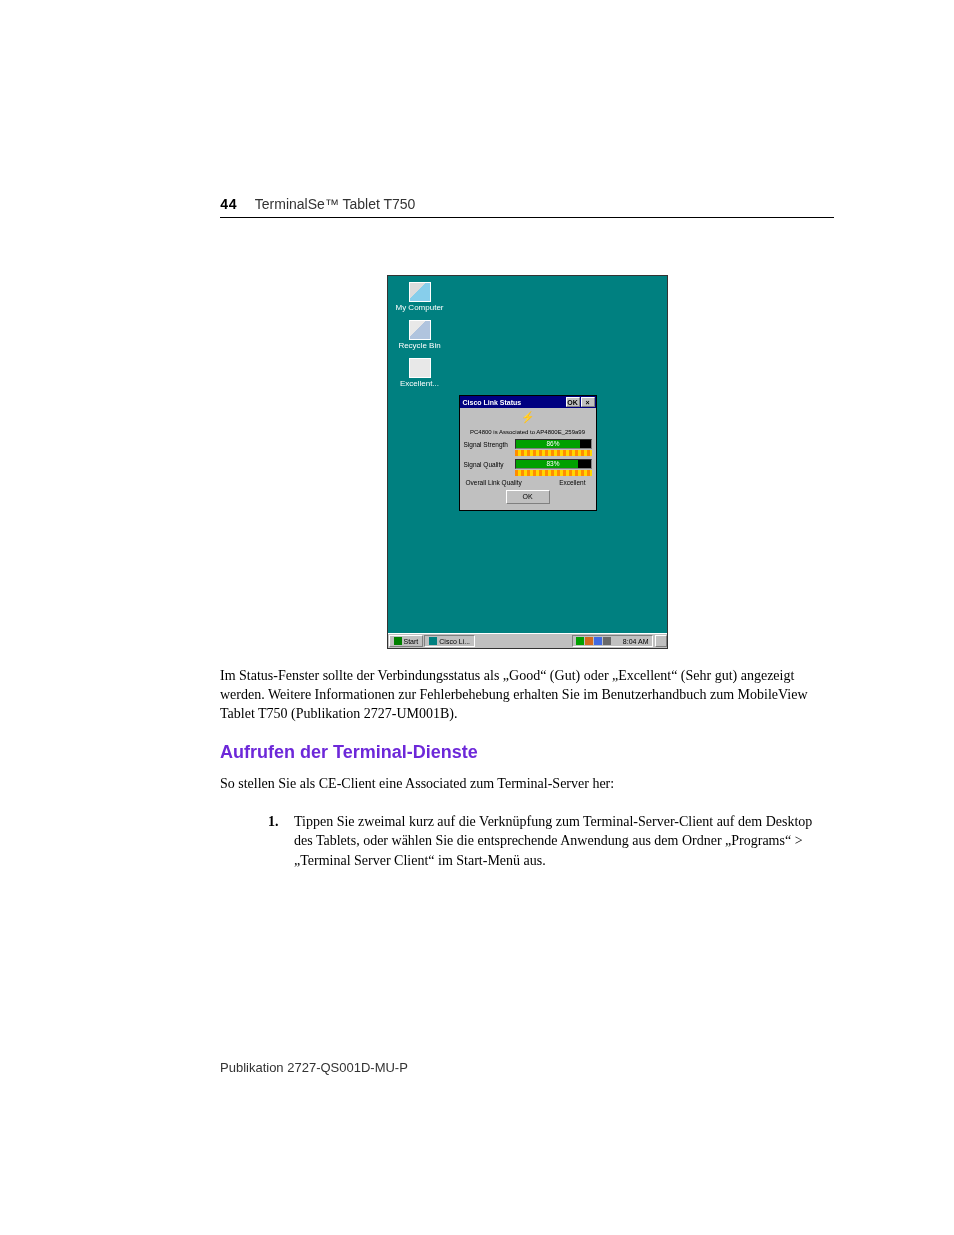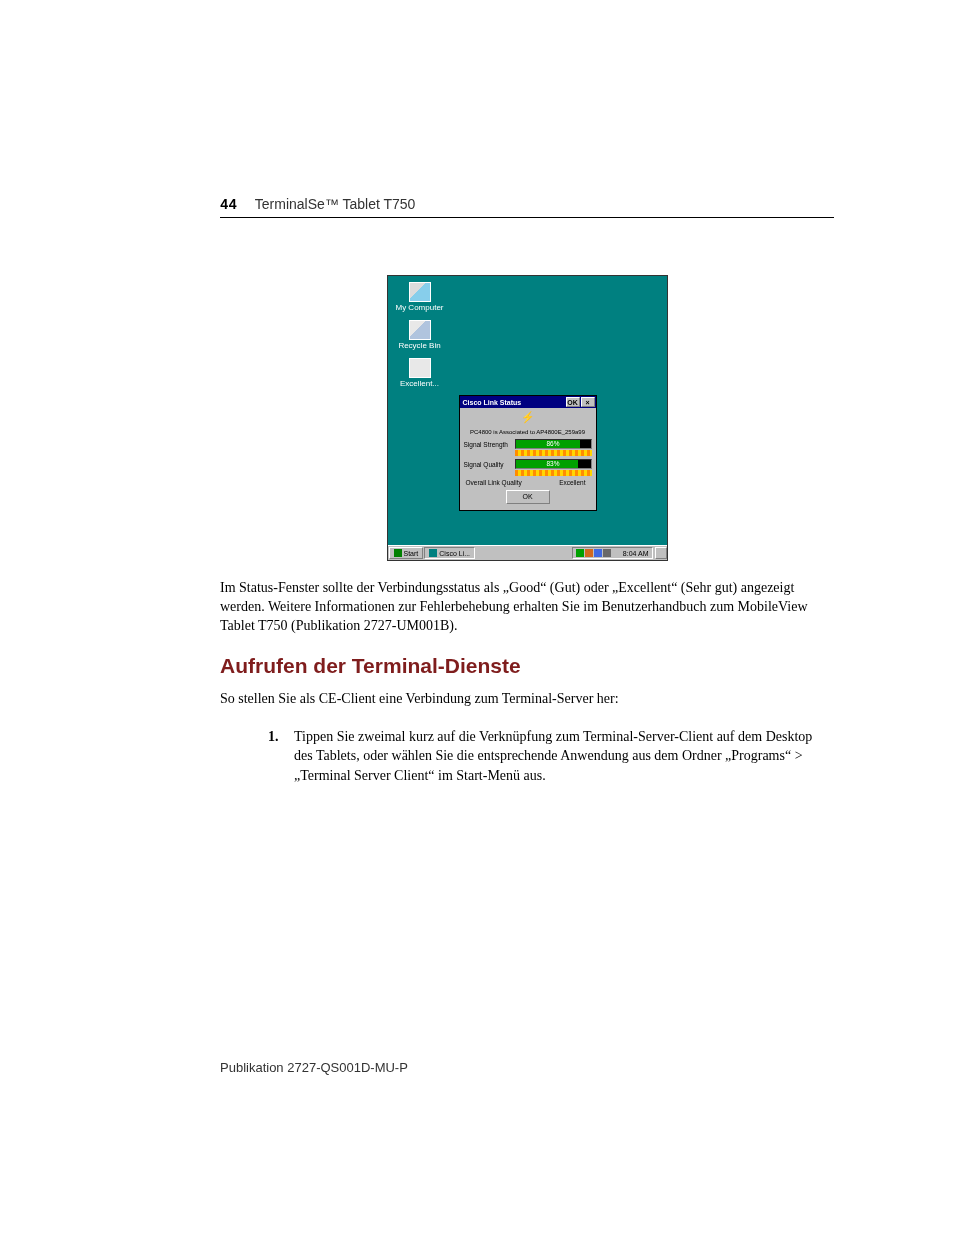--- a/index.html
+++ b/index.html
@@ -37,21 +37,21 @@
     left: 220px;
     right: 120px;
   }
   .screenshot-wrap {
     display: flex;
     justify-content: center;
     margin: 25px 0 18px 0;
   }
   .desktop {
     width: 281px;
-    height: 286px;
+    height: 374px;
     background: #008080;
     border: 1px solid #333;
     position: relative;
     font-family: Tahoma, Arial, sans-serif;
   }
   .desk-icon {
     position: absolute;
     width: 60px;
     text-align: center;
     color: #fff;
@@ -216,23 +216,23 @@
   .tray .ic { width: 8px; height: 8px; background:#808080; }
   .para {
     font-size: 14px;
     line-height: 1.35;
     margin: 0 0 18px 0;
     color: #000;
   }
   h2.section {
     font-family: Arial, Helvetica, sans-serif;
     font-weight: bold;
-    font-size: 21px;
+    font-size: 18px;
     margin: 16px 0 12px 0;
-    color: #7f1d1d;
+    color: #6d28d9;
   }
   .step {
     margin: 14px 0 0 48px;
     font-size: 14px;
     line-height: 1.4;
     position: relative;
     padding-left: 26px;
   }
   .step .num {
     position: absolute;
@@ -336,21 +336,21 @@
         </span>
         <span class="tb-btn" style="width:12px;padding:0"></span>
       </div>
     </div>
   </div>
 
   <p class="para">Im Status-Fenster sollte der Verbindungsstatus als „Good“ (Gut) oder „Excellent“ (Sehr gut) angezeigt werden. Weitere Informationen zur Fehlerbehebung erhalten Sie im Benutzerhandbuch zum MobileView Tablet T750 (Publikation 2727-UM001B).</p>
 
   <h2 class="section">Aufrufen der Terminal-Dienste</h2>
 
-  <p class="para">So stellen Sie als CE-Client eine Verbindung zum Terminal-Server her:</p>
+  <p class="para">So stellen Sie als CE-Client eine Associated zum Terminal-Server her:</p>
 
   <div class="step">
     <span class="num">1.</span>
     <span>Tippen Sie zweimal kurz auf die Verknüpfung zum Terminal-Server-Client auf dem Desktop des Tablets, oder wählen Sie die entsprechende Anwendung aus dem Ordner „Programs“ &gt; „Terminal Server Client“ im Start-Menü aus.</span>
   </div>
 
 </div>
 
 <div class="footer">Publikation 2727-QS001D-MU-P</div>
 

